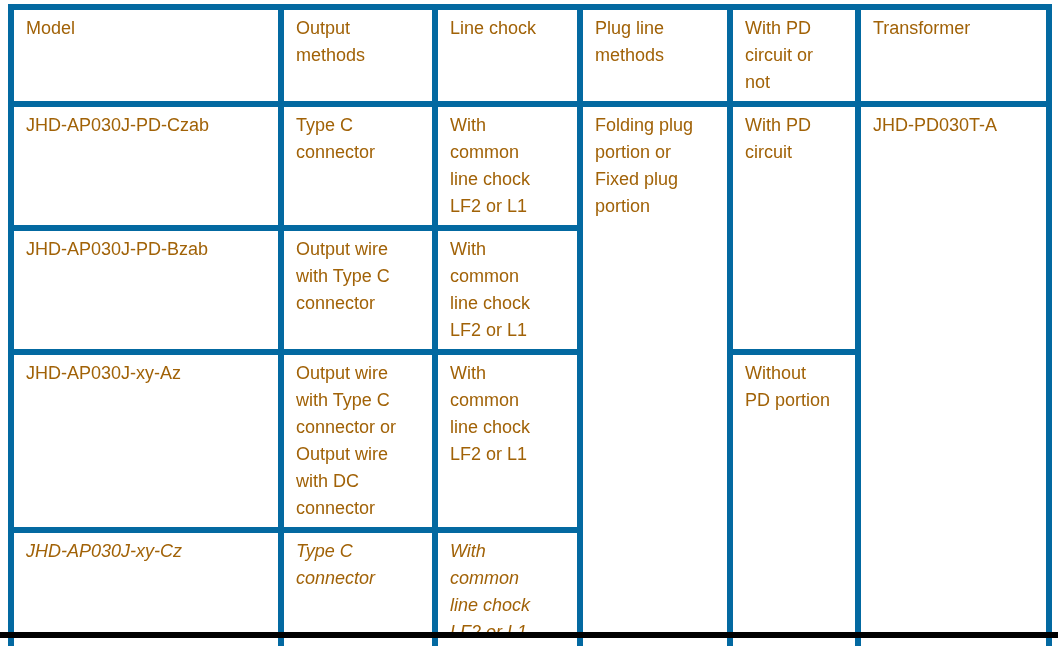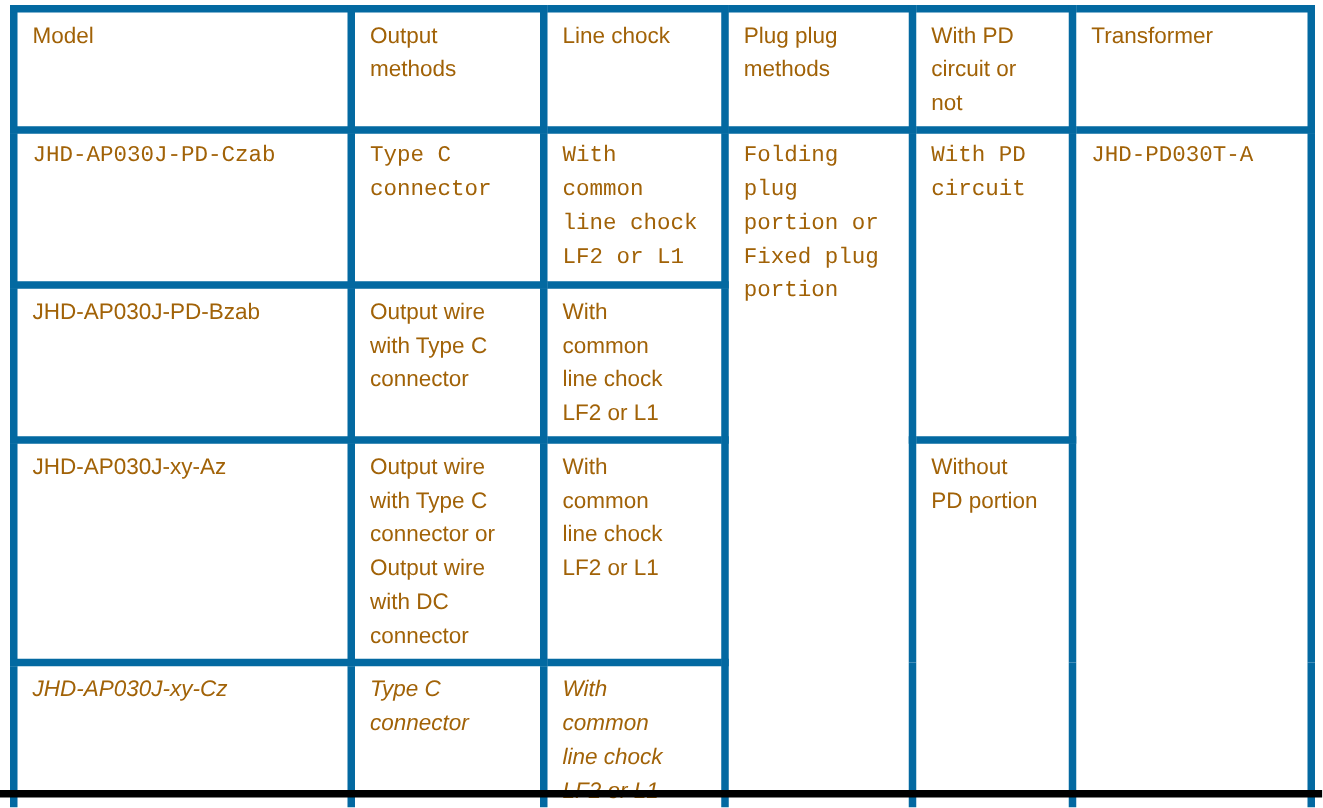--- a/index.html
+++ b/index.html
@@ -37,21 +37,21 @@
     white-space: pre-line;
     overflow: hidden;
   }
   col.c1 { width: 270px; }
   col.c2 { width: 154px; }
   col.c3 { width: 145px; }
   col.c4 { width: 150px; }
   col.c5 { width: 128px; }
   col.c6 { width: 191px; }
   tr.header-row  { height: 94px; }
-  tr.body-row-1  { height: 120px; font-family: Liberation Mono, monospace; }
+  tr.body-row-1  { height: 120px; }
   tr.body-row-2  { height: 124px; }
   tr.body-row-3  { height: 171px; }
   tr.body-row-4  { height: 119px; font-style: italic; }
   .bottom-rule {
     position: absolute;
     left: 0;
     top: 632px;
     width: 1058px;
     height: 6px;
     background: #000000;
@@ -71,21 +71,21 @@
         <col class="c5">
         <col class="c6">
     </colgroup>
 
     <tbody>
         <tr class="header-row">
       <th>Model</th>
       <th>Output
 methods</th>
       <th>Line chock</th>
-      <th>Plug plug
+      <th>Plug line
 methods</th>
       <th>With PD
 circuit or
 not</th>
       <th>Transformer</th>
     </tr>
 
     <tr class="body-row-1">
       <td>JHD-AP030J-PD-Czab</td>
       <td>Type C

